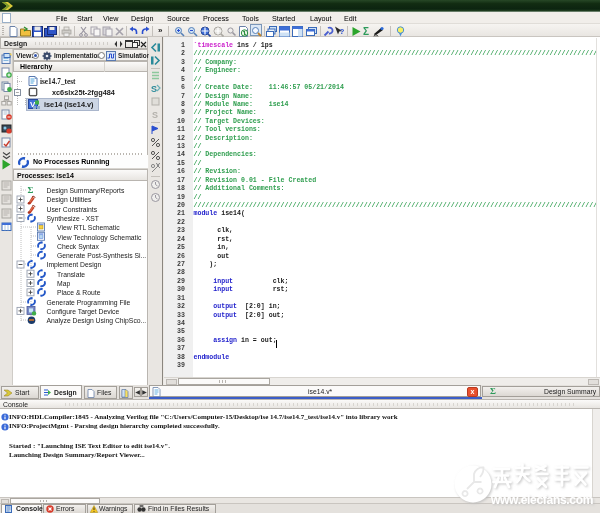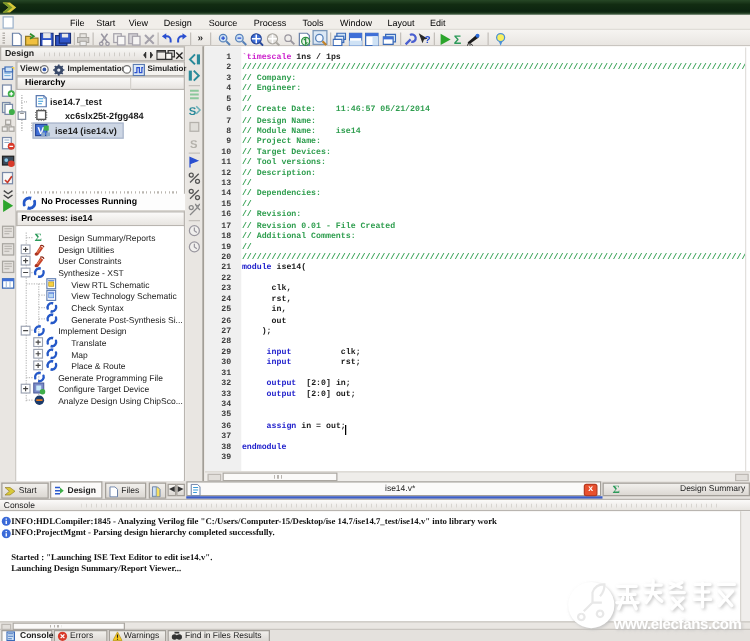--- a/index.html
+++ b/index.html
@@ -78,21 +78,21 @@
 
 <div id="menu" class="abs">
   <div id="micon"></div>
   <span style="left:24px">File</span>
     <span style="left:45px">Start</span>
     <span style="left:71px">View</span>
     <span style="left:99px">Design</span>
     <span style="left:135px">Source</span>
     <span style="left:171px">Process</span>
     <span style="left:210px">Tools</span>
-    <span style="left:240px">Window</span>
+    <span style="left:240px">Started</span>
     <span style="left:278px">Layout</span>
     <span style="left:312px">Edit</span>
 </div>
 
 <div id="tbar" class="abs" aria-hidden="true">
   <div style="position:absolute;left:2px;top:2px;width:2px;height:9px;background:repeating-linear-gradient(#b8b4af 0 1px,transparent 1px 2px);"></div>
   <svg class="ti" style="left:8px" viewBox="0 0 11 11">
       <path d="M2,0.5 h5 l2,2 v8 h-7 z" fill="#fff" stroke="#6a81a8" stroke-width="1"></path>
     </svg>
   <svg class="ti" style="left:20px" viewBox="0 0 11 11">
@@ -332,21 +332,21 @@
   </div>
 
 <div id="htree" class="abs" style="left:13px;top:72px;width:134px;height:83px;background:#fff;">
   <div style="position:absolute;left:4px;top:4px;width:1px;height:18px;background:repeating-linear-gradient(#b8b8b8 0 1px,transparent 1px 2px);"></div>
   <div style="position:absolute;left:4px;top:9px;width:6px;height:1px;background:repeating-linear-gradient(90deg,#b8b8b8 0 1px,transparent 1px 2px);"></div>
   <svg class="icc" style="left:15px;top:4px" width="10" height="10" viewBox="0 0 10 10">
       <path d="M1,0.5 h6 l2,2 v7 h-8 z" fill="#fff" stroke="#5a7ab0"></path>
       <path d="M2.5,3 h4 M2.5,5 h4 M2.5,7 h3" stroke="#3a9ad8" stroke-width="0.9"></path>
       <path d="M7,0.5 l2,2 h-2 z" fill="#cfe2f5" stroke="#5a7ab0" stroke-width="0.6"></path>
     </svg>
-  <div class="trow" style="left:27px;top:5px;">ise14.7_test</div>
+  <div class="trow" style="left:27px;top:5px;font-family:Liberation Serif, serif;">ise14.7_test</div>
   <div class="ebox" style="left:1px;top:17px;">−</div>
   <svg class="icc" style="left:15px;top:15px" width="10" height="10" viewBox="0 0 10 10">
       <rect x="1.5" y="1.5" width="7" height="7" fill="#fff" stroke="#555" stroke-width="1.1"></rect>
       <path d="M3,0 v1.2 M5,0 v1.2 M7,0 v1.2 M3,8.8 v1.2 M5,8.8 v1.2 M7,8.8 v1.2 M0,3 h1.2 M0,5 h1.2 M0,7 h1.2 M8.8,3 h1.2 M8.8,5 h1.2 M8.8,7 h1.2" stroke="#777" stroke-width="0.8"></path>
     </svg>
   <div class="trow" style="left:27px;top:16px;margin-left:12px;">xc6slx25t-2fgg484</div>
   <div style="position:absolute;left:4px;top:24px;width:1px;height:9px;background:repeating-linear-gradient(#b8b8b8 0 1px,transparent 1px 2px);"></div>
   <div style="position:absolute;left:12px;top:26px;width:1px;height:7px;background:repeating-linear-gradient(#b8b8b8 0 1px,transparent 1px 2px);"></div>
   <div style="position:absolute;left:12px;top:32px;width:4px;height:1px;background:repeating-linear-gradient(90deg,#b8b8b8 0 1px,transparent 1px 2px);"></div>
   <div style="position:absolute;left:13px;top:26px;width:73px;height:13px;background:#cdd6e4;border:1px solid #aab6cc;"></div>

